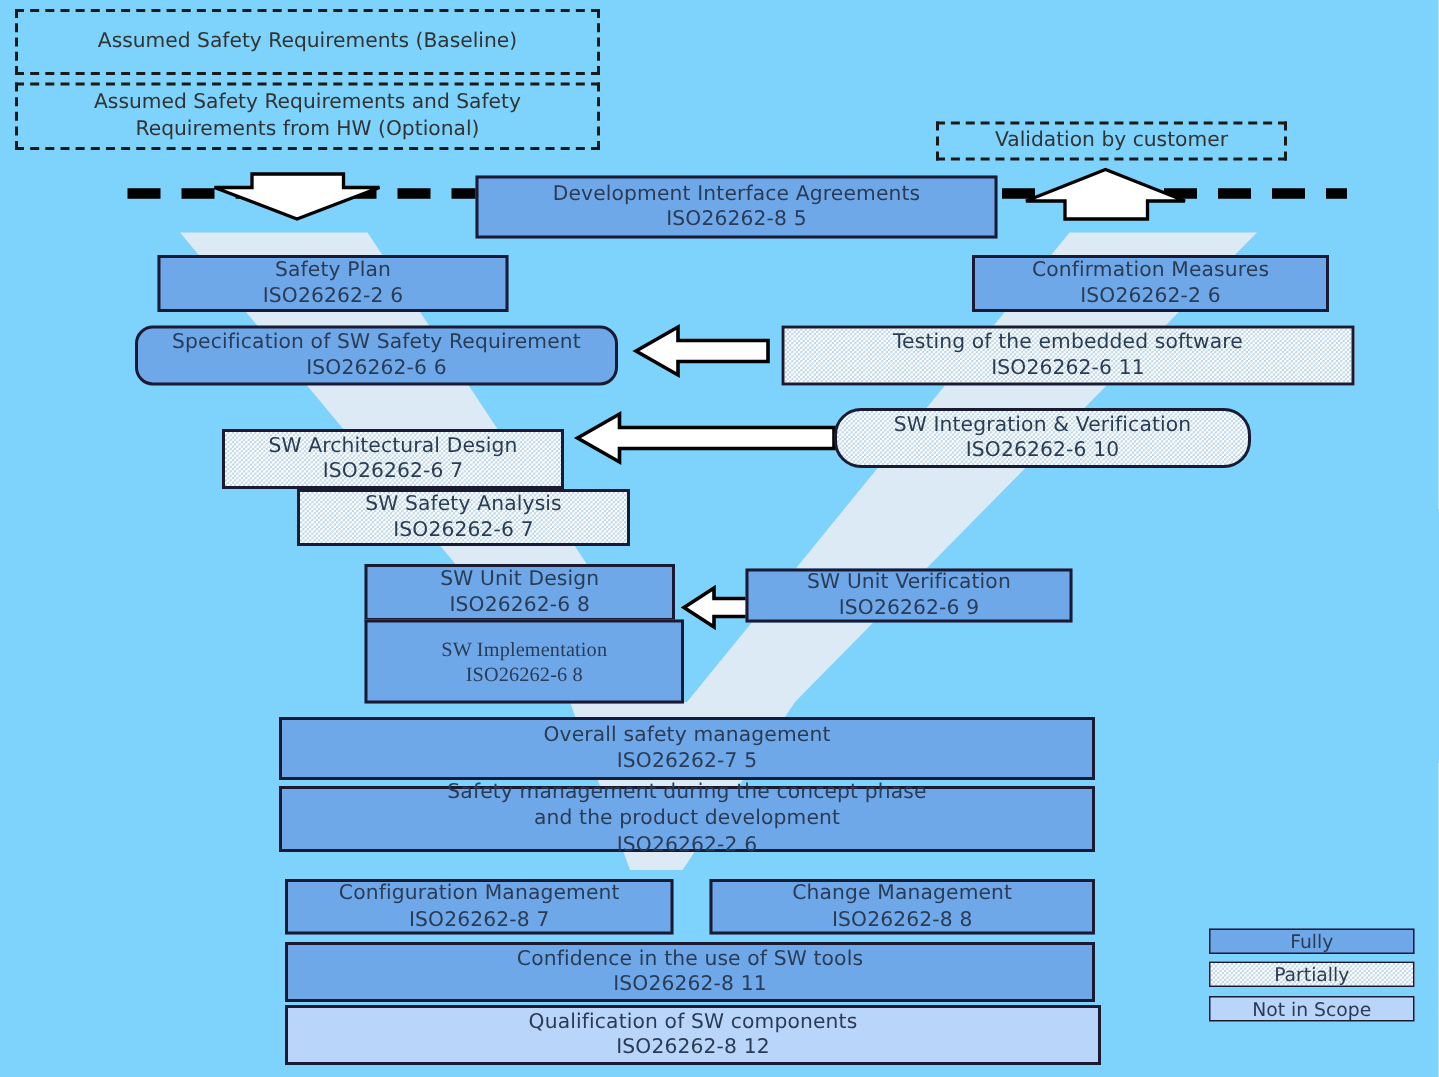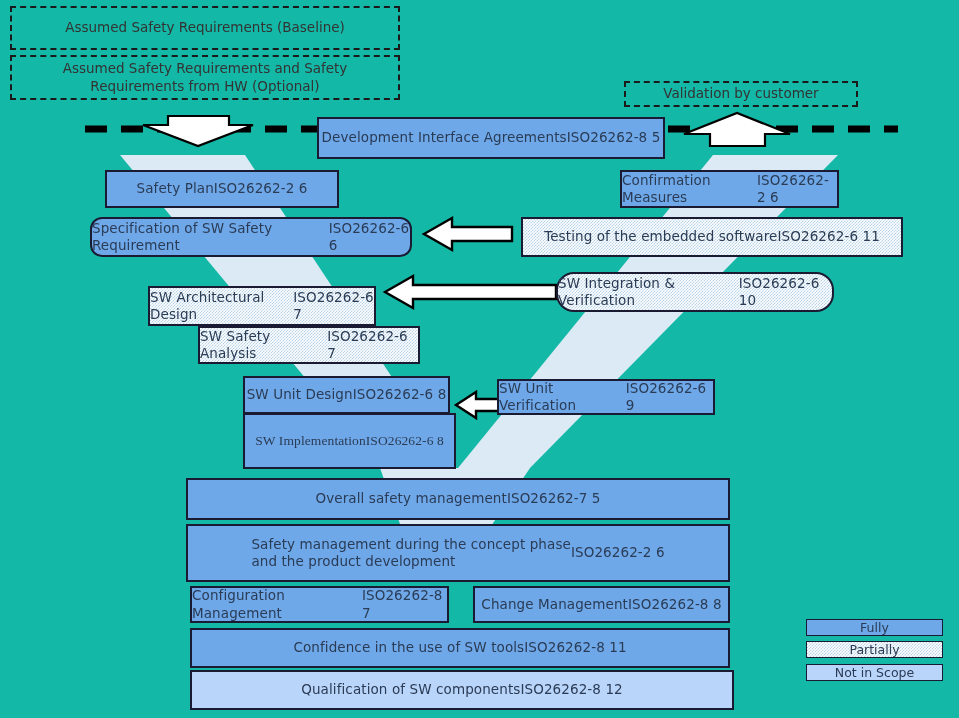--- a/index.html
+++ b/index.html
@@ -8,40 +8,40 @@
     background: #ffffff;
   }
   body {
     width: 959px; height: 718px;
     font-family: "DejaVu Sans", "Liberation Sans", sans-serif;
     overflow: hidden;
   }
   #canvas {
     position: relative;
     width: 959px; height: 718px;
-    background: #14b8a6;
+    background: #7dd3fc;
   }
 
   
   #vmark {
     position: absolute;
     left: 0; top: 0;
     width: 959px; height: 718px;
     pointer-events: none;
   }
 
   
   .box {
     position: absolute;
     border: 2px solid #1a1a33;
     display: flex;
-    flex-direction: row;
+    flex-direction: column;
     align-items: center;
     justify-content: center;
-    text-align: left;
+    text-align: center;
     color: #2a3b55;
     font-size: 13.5px;
     line-height: 1.28;
     white-space: pre-line;
     letter-spacing: 0.1px;
   }
   .box .t1 { display: block; }
   .box .t2 { display: block; }
 
   .fully      { background: #6fa8e8; }
@@ -130,21 +130,21 @@
   <div class="box fully" style="left:317px; top:117px; width:348px; height:42px;">
     <span class="t1">Development Interface Agreements</span>
     <span class="t2">ISO26262-8 5</span>
   </div>
 
   <div class="box fully" style="left:105px; top:170px; width:234px; height:38px;">
     <span class="t1">Safety Plan</span>
     <span class="t2">ISO26262-2 6</span>
   </div>
 
-  <div class="box fully" style="left:620px; top:170px; width:219px; height:38px;">
+  <div class="box fully" style="left:648px; top:170px; width:238px; height:38px;">
     <span class="t1">Confirmation Measures</span>
     <span class="t2">ISO26262-2 6</span>
   </div>
 
   <div class="box fully" style="left:90px; top:217px; width:322px; height:40px;border-radius:12px;">
     <span class="t1">Specification of SW Safety Requirement</span>
     <span class="t2">ISO26262-6 6</span>
   </div>
 
   <div class="box partially" style="left:521px; top:217px; width:382px; height:40px;">
@@ -180,21 +180,21 @@
   <div class="box fully" style="left:243px; top:413px; width:213px; height:56px;font-family:Liberation Serif, serif;">
     <span class="t1">SW Implementation</span>
     <span class="t2">ISO26262-6 8</span>
   </div>
 
   <div class="box fully" style="left:186px; top:478px; width:544px; height:42px;">
     <span class="t1">Overall safety management</span>
     <span class="t2">ISO26262-7 5</span>
   </div>
 
-  <div class="box fully" style="left:186px; top:524px; width:544px; height:58px;">
+  <div class="box fully" style="left:186px; top:524px; width:544px; height:44px;">
     <span class="t1">Safety management during the concept phase
 and the product development</span>
     <span class="t2">ISO26262-2 6</span>
   </div>
 
   <div class="box fully" style="left:190px; top:586px; width:259px; height:37px;">
     <span class="t1">Configuration Management</span>
     <span class="t2">ISO26262-8 7</span>
   </div>
 

